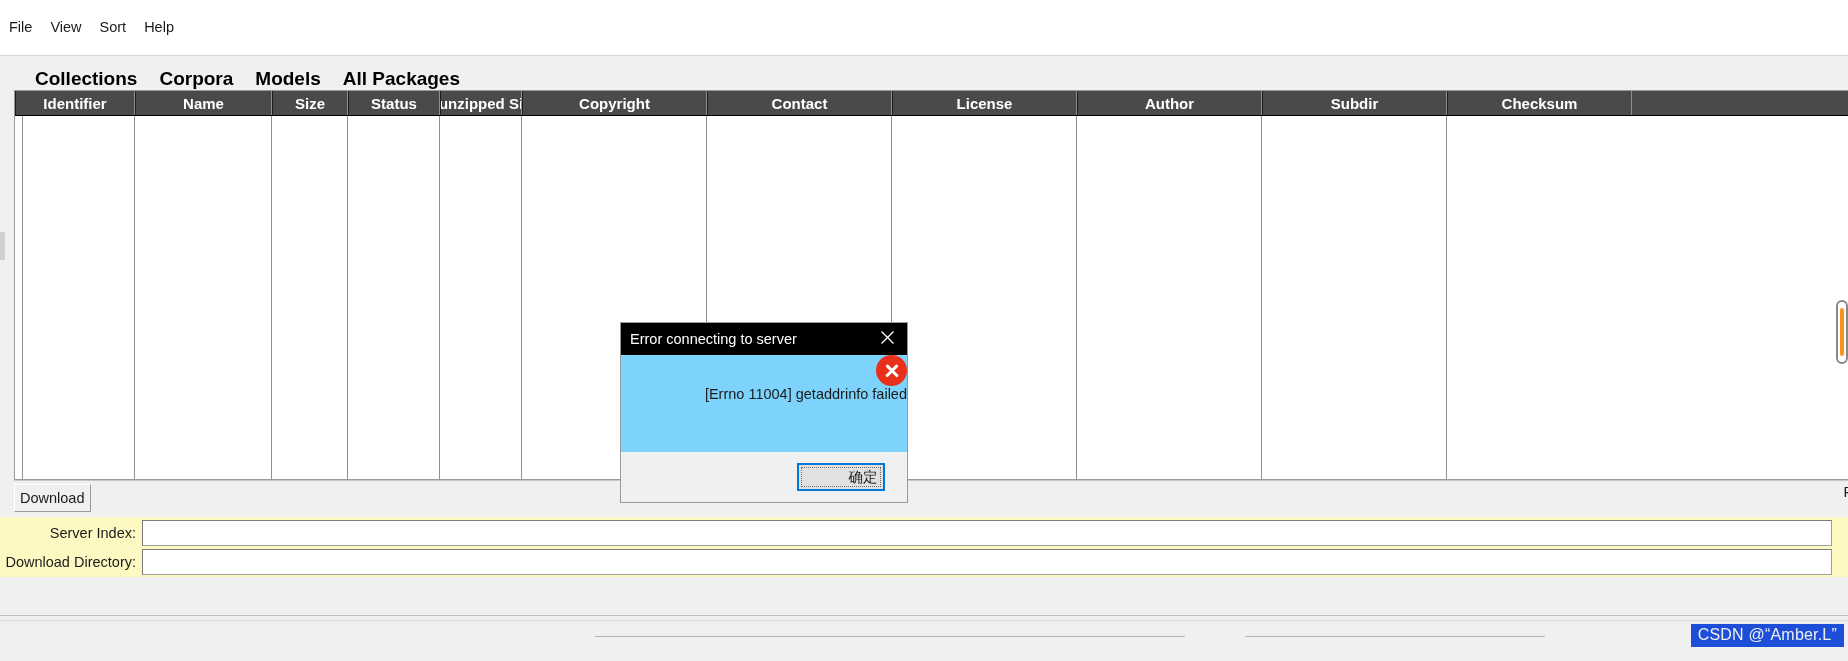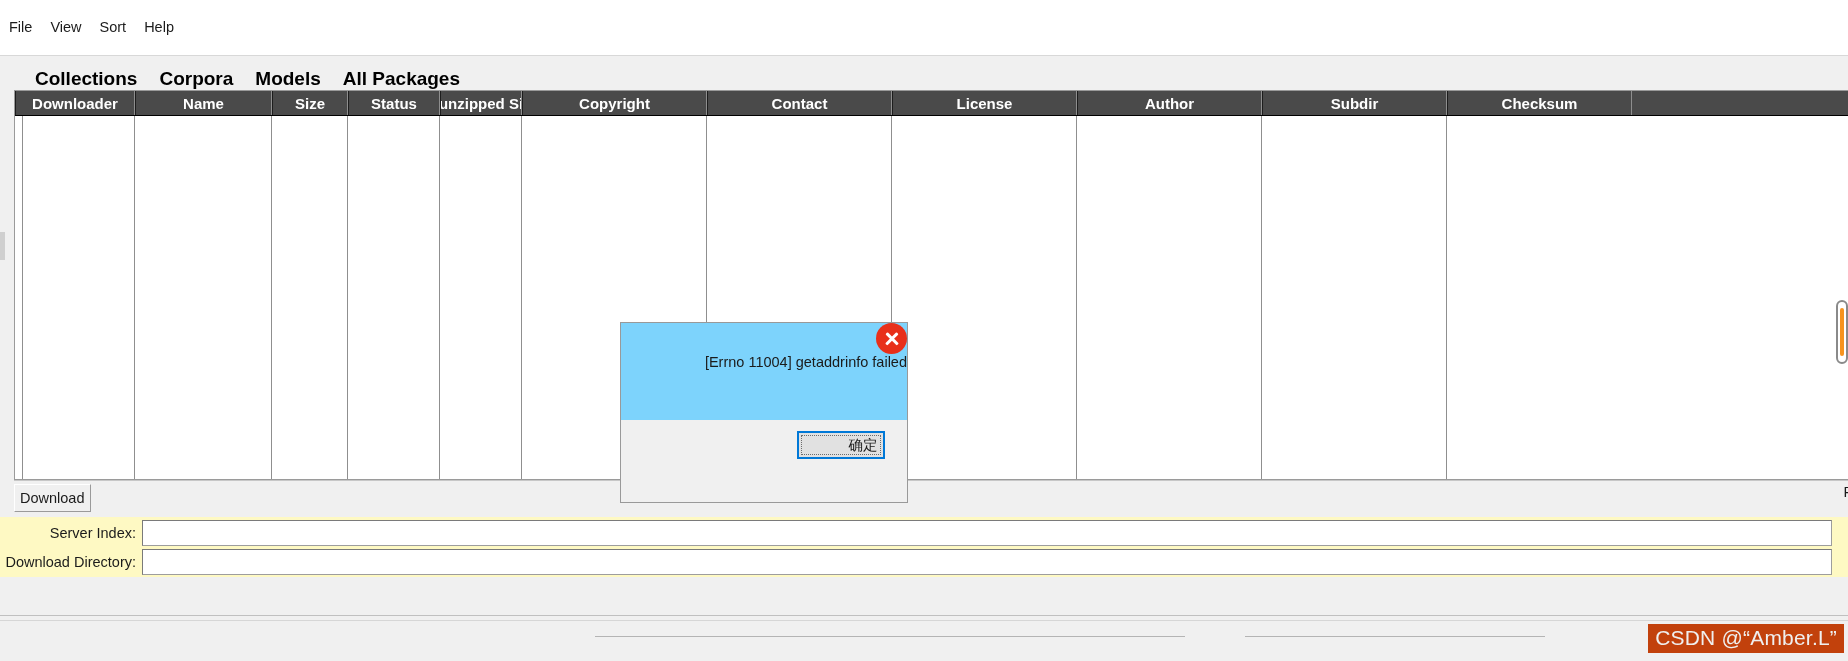--- a/index.html
+++ b/index.html
@@ -375,23 +375,23 @@
     font-size: 14.5px;
     color: #1b1b1b;
     margin-left: 44px;
   }
 
   
   .watermark {
     position: absolute;
     right: 4px;
     top: 624px;
-    background: #c2410c;
+    background: #1d4ed8;
     color: #efefef;
-    font-size: 21px;
+    font-size: 16px;
     padding: 2px 7px 3px 7px;
     white-space: nowrap;
     letter-spacing: 0.2px;
   }
 </style>
 </head>
 <body>
 
 <div id="app">
 
@@ -407,21 +407,21 @@
 
     <div class="tabstrip">
       <div class="tab">Collections</div>
       <div class="tab">Corpora</div>
       <div class="tab">Models</div>
       <div class="tab">All Packages</div>
     </div>
 
     <div class="tablewrap">
       <div class="theadrow">
-        <div class="th" style="width:120px">Downloader</div>
+        <div class="th" style="width:120px">Identifier</div>
         <div class="th" style="width:137px">Name</div>
         <div class="th" style="width:76px">Size</div>
         <div class="th" style="width:92px">Status</div>
         <div class="th" style="width:82px">unzipped Si</div>
         <div class="th" style="width:185px">Copyright</div>
         <div class="th" style="width:185px">Contact</div>
         <div class="th" style="width:185px">License</div>
         <div class="th" style="width:185px">Author</div>
         <div class="th" style="width:185px">Subdir</div>
         <div class="th" style="width:185px">Checksum</div>
@@ -467,20 +467,30 @@
 
   <div class="splitbar"></div>
   <div class="statusarea">
     <div class="status-seg" style="left:595px; width:590px;"></div>
     <div class="status-seg" style="left:1245px; width:300px;"></div>
   </div>
 
   <div class="watermark">CSDN @“Amber.L”</div>
 
   <div class="dialog">
+    <div class="dlg-title">
+      <span class="dlg-title-text">Error connecting to server</span>
+      <div class="dlg-close">
+        <span>
+          <svg width="15" height="15" viewBox="0 0 15 15">
+            <path d="M1.5 1.5 L13.5 13.5 M13.5 1.5 L1.5 13.5" stroke="#ffffff" stroke-width="1.3" fill="none"></path>
+          </svg>
+        </span>
+      </div>
+    </div>
     <div class="dlg-body">
       <div class="err-icon"></div>
       <div class="err-msg">[Errno 11004] getaddrinfo failed</div>
     </div>
     <div class="dlg-footer">
       <div class="ok-btn">
         <div class="ok-btn-inner">
           <span class="ok-btn-label">确定</span>
         </div>
       </div>

